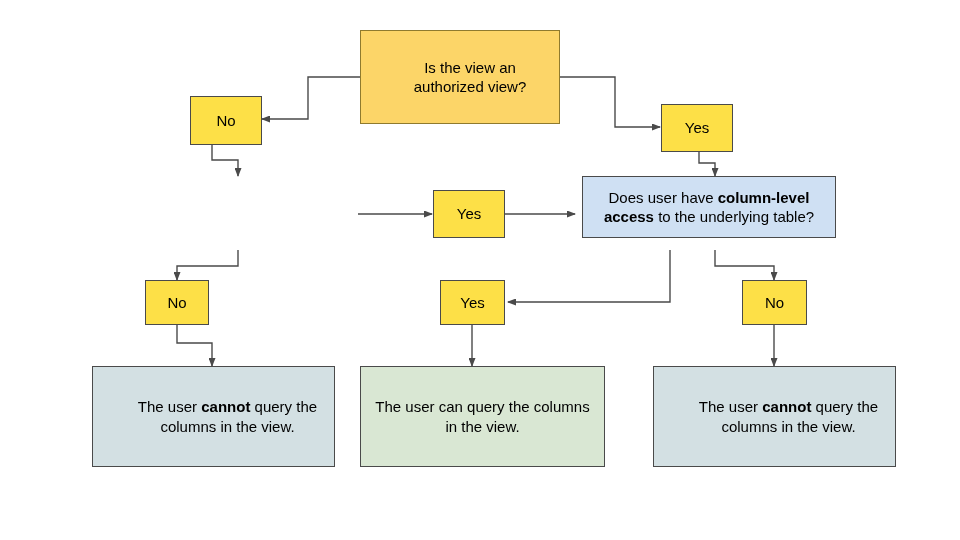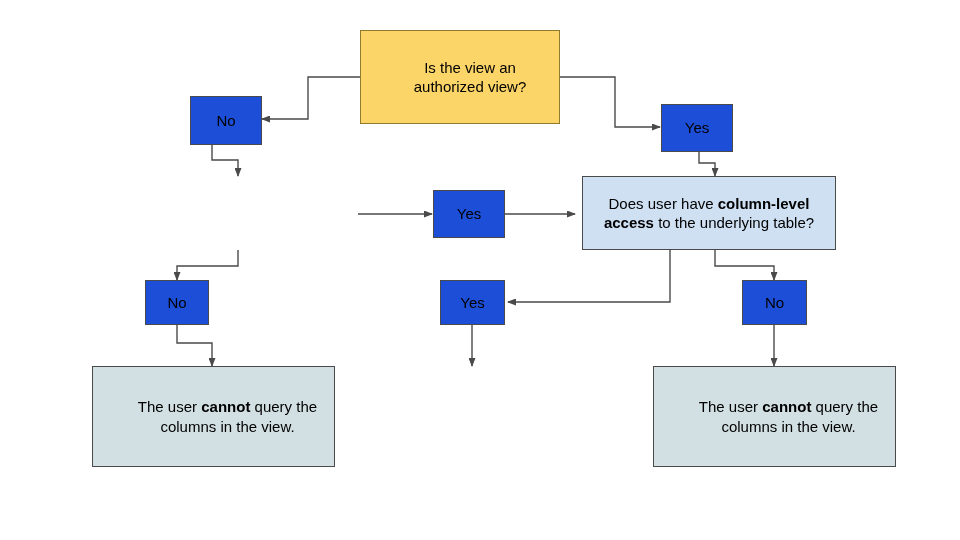--- a/index.html
+++ b/index.html
@@ -49,21 +49,21 @@
   .decision.start {
     background: #fcd568;
     border-color: #8f7a2e;
     padding-left: 20px;
   }
   .decision.q {
     background: #cfe0f3;
     border-color: #4a4a4a;
   }
   .label-node {
-    background: #1d4ed8;
+    background: #fde047;
     font-size: 15px;
   }
   .outcome {
     font-size: 15px;
   }
   .outcome.neg {
     background: #d3e0e3;
     border-color: #4a4a4a;
     padding-left: 28px;
   }
@@ -120,38 +120,41 @@
 
   <div class="node label-node" style="left:661px; top:104px; width:72px; height:48px;">
     <span class="txt">Yes</span>
   </div>
 
 
   <div class="node label-node" style="left:433px; top:190px; width:72px; height:48px;">
     <span class="txt">Yes</span>
   </div>
 
-  <div class="node decision q" style="left:582px; top:176px; width:254px; height:74px;">
+  <div class="node decision q" style="left:582px; top:176px; width:254px; height:62px;">
     <span class="txt"><span>Does user have </span><b>column-level access</b><span> to the underlying table?</span></span>
   </div>
 
   <div class="node label-node" style="left:145px; top:280px; width:64px; height:45px;">
     <span class="txt">No</span>
   </div>
 
   <div class="node label-node" style="left:440px; top:280px; width:65px; height:45px;">
     <span class="txt">Yes</span>
   </div>
 
   <div class="node label-node" style="left:742px; top:280px; width:65px; height:45px;">
     <span class="txt">No</span>
   </div>
 
   <div class="node outcome neg" style="left:92px; top:366px; width:243px; height:101px;">
     <span class="txt"><span>The user </span><b>cannot</b><span> query the columns in the view.</span></span>
   </div>
 
+  <div class="node outcome pos" style="left:360px; top:366px; width:245px; height:101px;">
+    <span class="txt"><span>The user can query the columns in the view.</span></span>
+  </div>
 
   <div class="node outcome neg" style="left:653px; top:366px; width:243px; height:101px;">
     <span class="txt"><span>The user </span><b>cannot</b><span> query the columns in the view.</span></span>
   </div>
 
 </div>
 
 </body></html>

